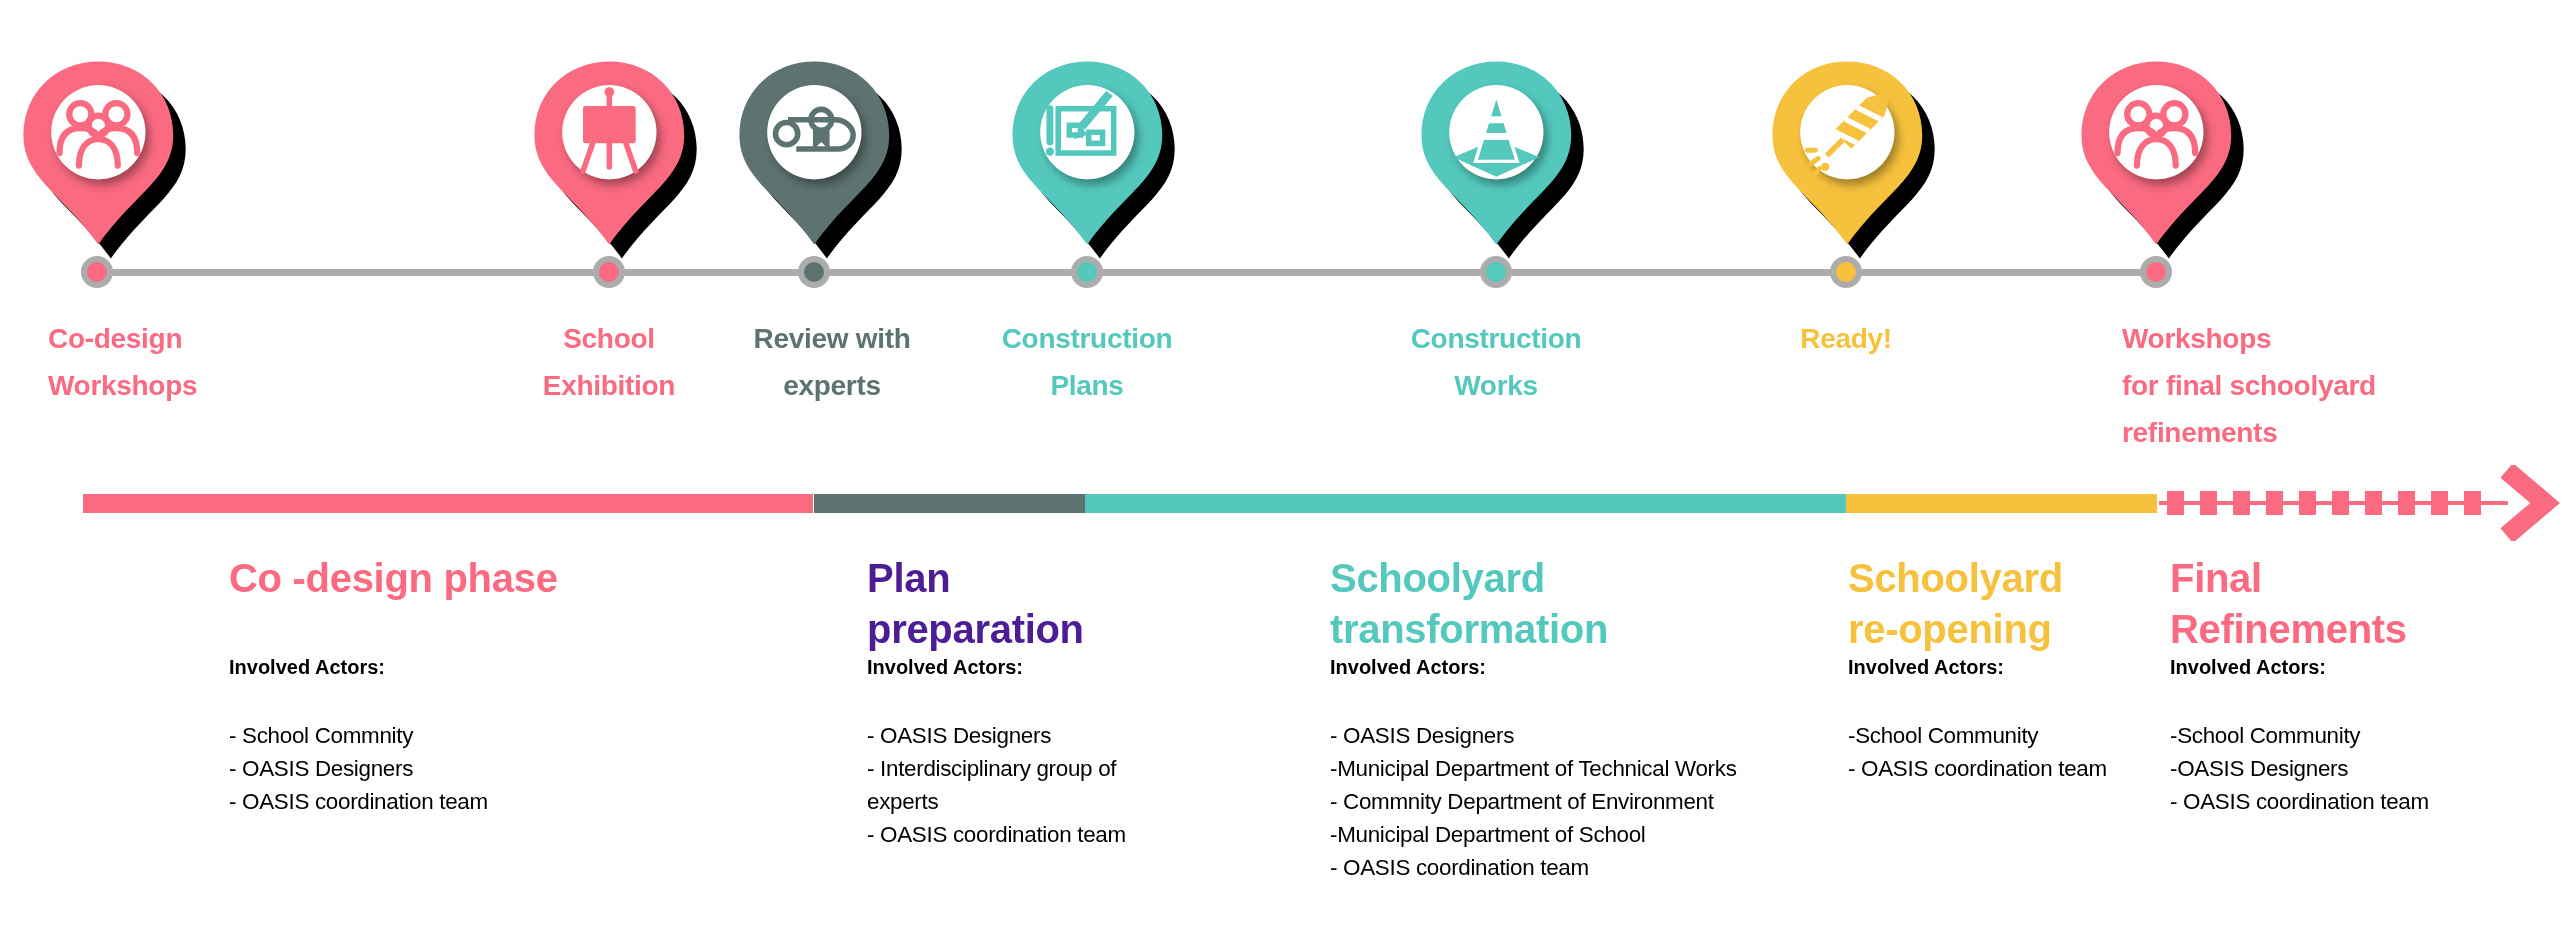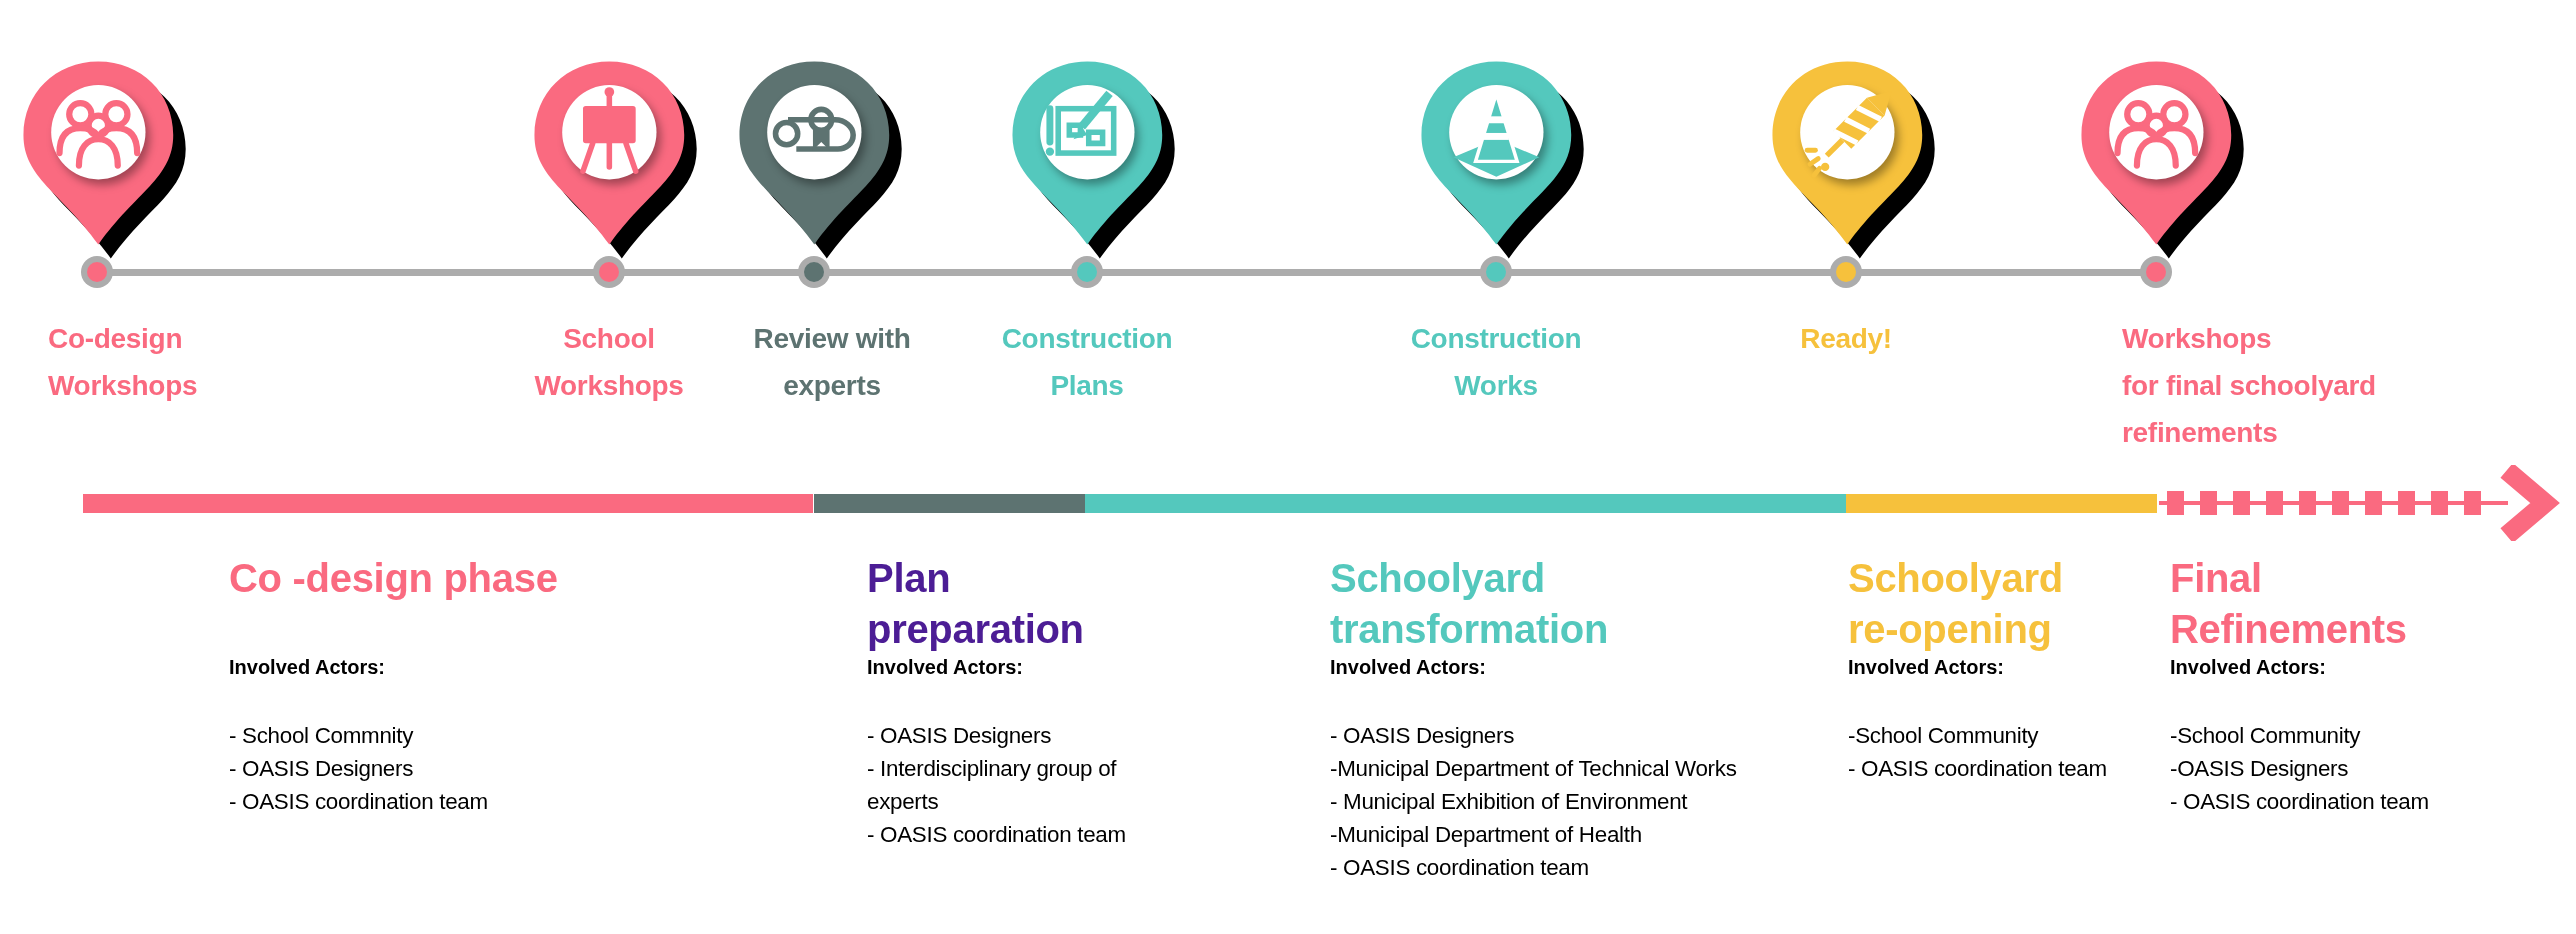--- a/index.html
+++ b/index.html
@@ -180,21 +180,21 @@
   <div class="dot" style="left:1830px">
       <div class="dot-inner" style="background: rgb(246, 193, 60);"></div>
     </div>
   <div class="dot" style="left:2140px">
       <div class="dot-inner" style="background: rgb(250, 106, 128);"></div>
     </div>
 
   <div class="pin-label" style="left: 48px; color: rgb(250, 106, 128);">Co-design
 Workshops</div>
   <div class="pin-label centered" style="left: 609px; color: rgb(250, 106, 128);">School
-Workshops</div>
+Exhibition</div>
   <div class="pin-label centered" style="left: 832px; color: rgb(93, 115, 113);">Review with
 experts</div>
   <div class="pin-label centered" style="left: 1087px; color: rgb(84, 200, 189);">Construction
 Plans</div>
   <div class="pin-label centered" style="left: 1496px; color: rgb(84, 200, 189);">Construction
 Works</div>
   <div class="pin-label centered" style="left: 1846px; color: rgb(246, 193, 60);">Ready!</div>
   <div class="pin-label" style="left: 2122px; color: rgb(250, 106, 128);">Workshops
 for final schoolyard
 refinements</div>
@@ -230,22 +230,22 @@
     </div>
   </div>
 
   <div class="phase" style="left:1330px;width:513px">
     <div class="phase-title" style="color: rgb(84, 200, 189);">Schoolyard
 transformation</div>
     <div class="actors-heading">Involved Actors:</div>
     <div class="actors">
       <div>- OASIS Designers</div>
       <div>-Municipal Department of Technical Works</div>
-      <div>- Municipal Exhibition of Environment</div>
-      <div>-Municipal Department of Health</div>
+      <div>- Commnity Department of Environment</div>
+      <div>-Municipal Department of School</div>
       <div>- OASIS coordination team</div>
     </div>
   </div>
 
   <div class="phase" style="left:1848px;width:321px">
     <div class="phase-title" style="color: rgb(246, 193, 60);">Schoolyard
 re-opening</div>
     <div class="actors-heading">Involved Actors:</div>
     <div class="actors">
       <div>-School Community</div>

